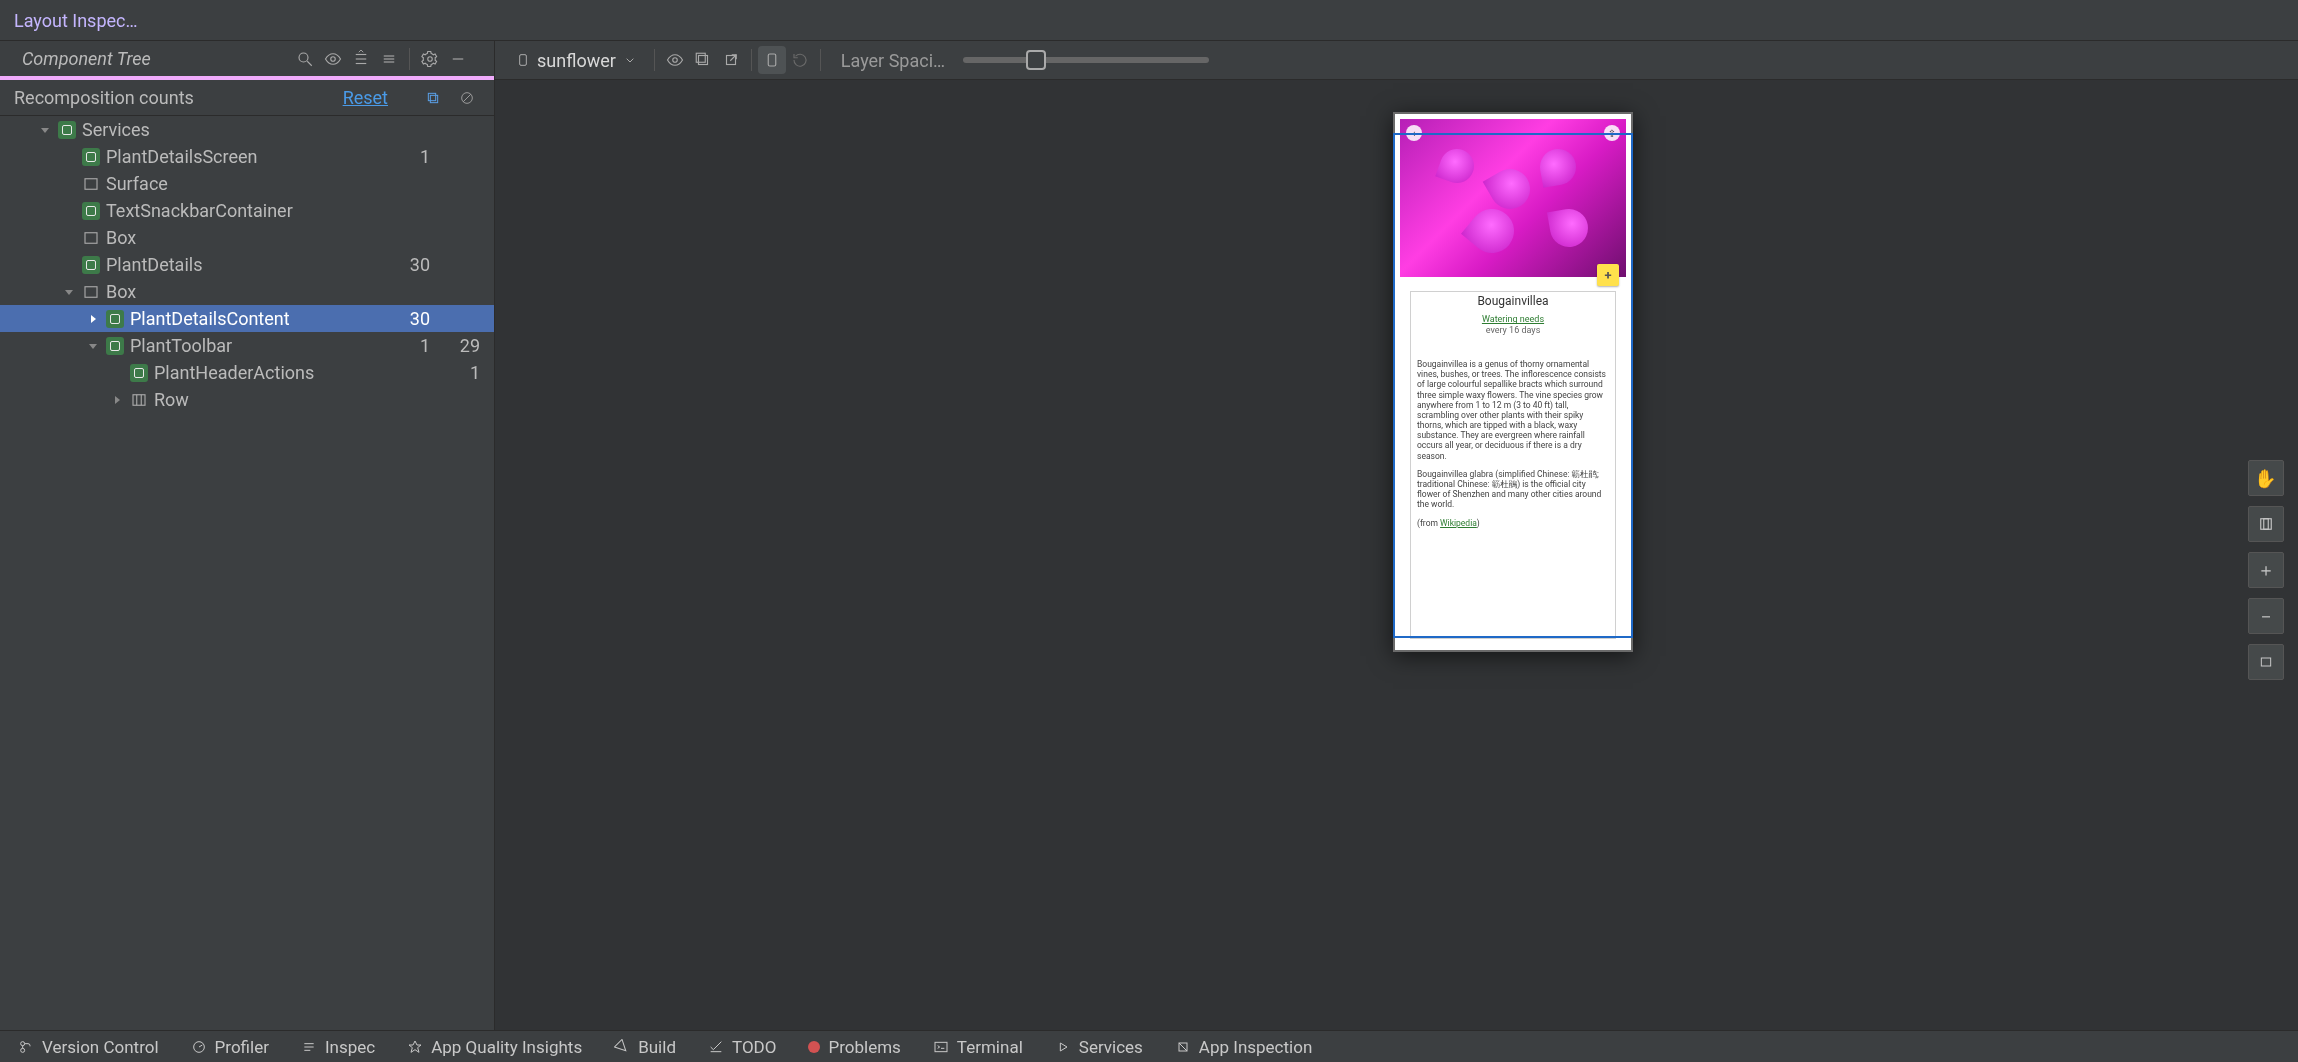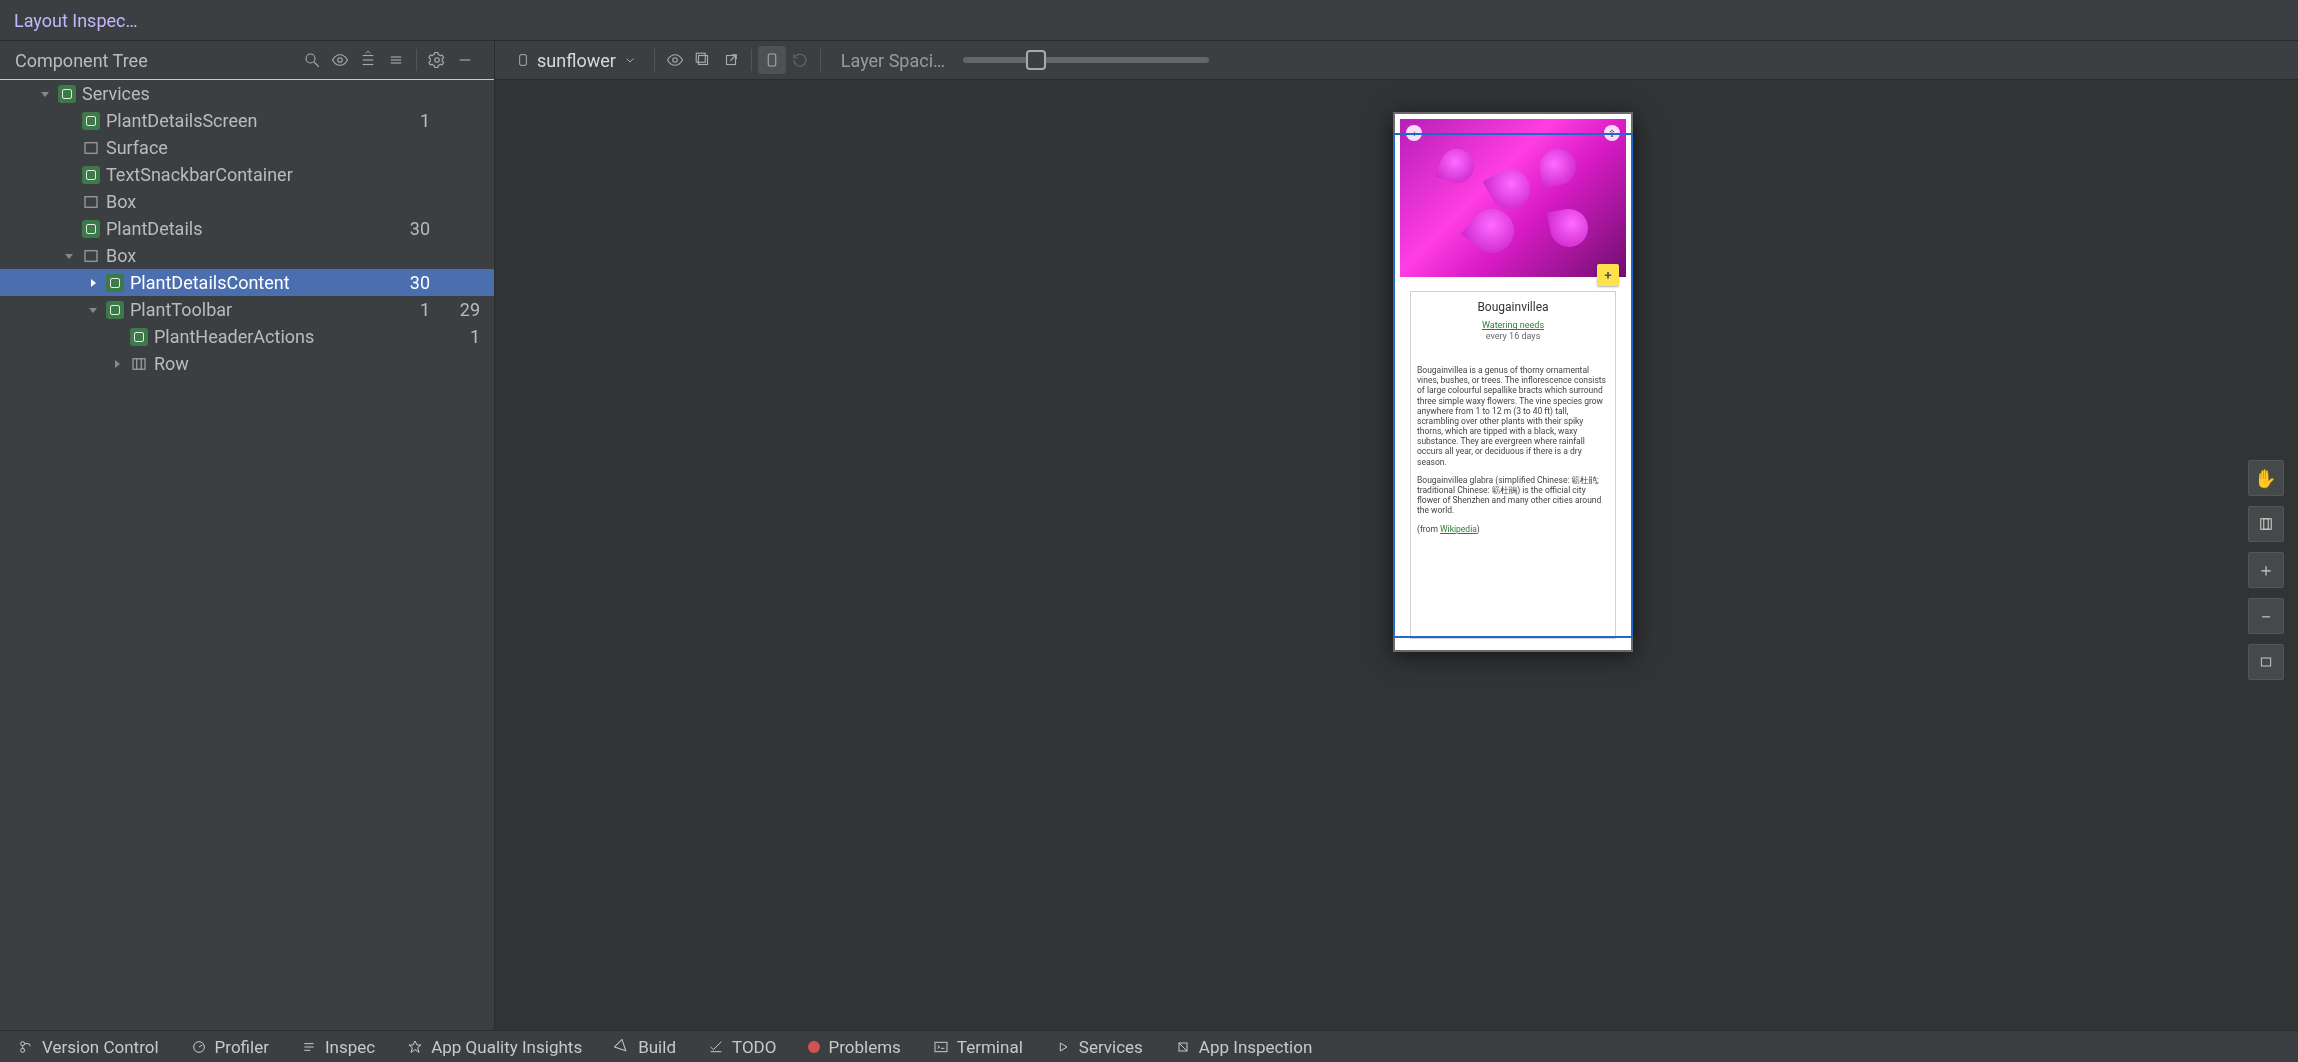--- a/index.html
+++ b/index.html
@@ -1,21 +1,21 @@
 <!DOCTYPE html>
 <html><head>
 <meta charset="utf-8">
 <style>
   * { box-sizing: border-box; margin: 0; padding: 0; }
   html, body { width: 100%; height: 100%; background: #3c3f41; color: #bbbbbb; font-family: -apple-system, "Segoe UI", Roboto, sans-serif; font-size: 13px; overflow: hidden; }
   .root { display: flex; flex-direction: column; width: 2298px; height: 1062px; }
   .title-bar { height: 41px; line-height: 41px; padding-left: 14px; color: #c4b5fd; font-size: 18px; background: #3c3f41; border-bottom: 1px solid #2b2b2b; }
   .main { flex: 1; display: flex; min-height: 0; }
   .left-pane { width: 495px; display: flex; flex-direction: column; border-right: 1px solid #2b2b2b; background: #3c3f41; }
-  .left-toolbar { height: 39px; display: flex; align-items: center; padding: 0 15px; border-bottom: 1px solid #f0abfc; }
+  .left-toolbar { height: 39px; display: flex; align-items: center; padding: 0 22px; border-bottom: 4px solid #f0abfc; font-style: italic; }
   .left-toolbar .label { flex: 1; font-size: 18px; color: #bbbbbb; }
   .tb-sep { width: 1px; height: 22px; background: #555; margin: 0 6px; }
   .icon-btn { width: 28px; height: 28px; display: flex; align-items: center; justify-content: center; color: #a9a9a9; cursor: pointer; }
   .icon-btn svg { width: 18px; height: 18px; fill: none; stroke: currentColor; stroke-width: 1.5; }
   .recomp-bar { height: 36px; display: flex; align-items: center; padding: 0 14px; border-bottom: 1px solid #2b2b2b; font-size: 18px; }
   .recomp-bar .rc-label { flex: 1; }
   .recomp-bar .reset { color: #4a9be8; text-decoration: underline; margin-right: 24px; cursor: pointer; }
   .recomp-bar .rbtn { width: 26px; height: 26px; display: flex; align-items: center; justify-content: center; margin-left: 8px; }
   .tree { flex: 1; overflow: auto; font-size: 18px; }
   .row { display: flex; align-items: center; height: 27px; padding-right: 14px; }
@@ -49,21 +49,21 @@
   .sel-label .nm { background: #1f69c7; color: #fff; padding: 0 8px; font-size: 14px; line-height: 21px; }
   .sel-label .gap { width: 42px; background: #7d7d7d; }
   .sel-label .ct { background: #1f69c7; color: #fff; padding: 0 6px; font-size: 14px; line-height: 21px; }
   .sel-rect { position: absolute; border: 2px solid #1f69c7; pointer-events: none; }
   .phone-content { position: absolute; left:0; right:0; top:0; bottom:0; padding: 5px; display:flex; flex-direction:column;}
   .photo { height: 158px; background: linear-gradient(135deg,#b61fb6,#ff3de3 40%,#d81bc5 60%,#6f0f6f); position: relative; }
   .photo .circle-btn { position:absolute; width:16px; height:16px; border-radius:50%; background:rgba(255,255,255,.85); display:flex; align-items:center; justify-content:center; font-size:10px; color:#444;}
   .photo .back{ top:6px; left:6px;}
   .photo .share{ top:6px; right:6px;}
   .fab { position:absolute; right:12px; top:150px; width:22px; height:22px; background:#ffe14c; display:flex; align-items:center; justify-content:center; font-weight:bold; color:#555; border-radius:2px; box-shadow:0 1px 2px rgba(0,0,0,.3);}
-  .card { margin: 14px 10px 6px; border:1px solid #d0d0d0; padding:8px 6px; font-size:8.5px; color:#444; line-height:1.2; flex:1; overflow:hidden;}
+  .card { margin: 14px 10px 6px; border:1px solid #d0d0d0; padding:2px 6px; font-size:8.5px; color:#444; line-height:1.2; flex:1; overflow:hidden;}
   .card h1{ text-align:center; font-size:12px; font-weight:400; color:#333; margin-bottom:6px;}
   .card .wn{ text-align:center; font-size:9px; color:#2e7d32; text-decoration:underline;}
   .card .wnd{ text-align:center; font-size:9px; color:#666; margin-bottom:23px;}
   .card p{ margin-bottom:8px;}
   .card a{ color:#2e7d32; text-decoration:underline;}
   .view-ctrls { position:absolute; right:14px; top: 380px; display:flex; flex-direction:column; gap:10px;}
   .vc { width:36px; height:36px; background:#45494a; border:1px solid #555; display:flex; align-items:center; justify-content:center; color:#c8c8c8; font-size:18px; border-radius:2px;}
   .status-bar { height: 32px; background:#3c3f41; border-top:1px solid #2b2b2b; display:flex; align-items:center; padding:0 18px; gap:32px; font-size:17px; color:#c8c8c8;}
   .sb-item { display:flex; align-items:center; gap:8px; cursor:pointer;}
   .sb-item svg{ width:16px; height:16px; fill:none; stroke:currentColor; stroke-width:1.5;}
@@ -117,20 +117,36 @@
               <path d="M19 12a7 7 0 0 0-.2-1.7l2-1.5-2-3.4-2.3.9a7 7 0 0 0-2.9-1.7L13 2h-4l-.6 2.6A7 7 0 0 0 5.5 6.3l-2.3-.9-2 3.4 2 1.5A7 7 0 0 0 3 12a7 7 0 0 0 .2 1.7l-2 1.5 2 3.4 2.3-.9a7 7 0 0 0 2.9 1.7L9 22h4l.6-2.6a7 7 0 0 0 2.9-1.7l2.3.9 2-3.4-2-1.5A7 7 0 0 0 19 12z"></path>
             </svg>
           </span>
         <span class="icon-btn">
             <svg viewBox="0 0 24 24">
               <line x1="5" y1="12" x2="19" y2="12"></line>
             </svg>
           </span>
       </div>
 
+      <div class="recomp-bar">
+        <span class="rc-label">Recomposition counts</span>
+        <span class="reset">Reset</span>
+        <span class="rbtn">
+            <svg viewBox="0 0 24 24" width="16" height="16" fill="none" stroke="#5aa0e6" stroke-width="1.5">
+              <rect x="8" y="8" width="11" height="11"></rect>
+              <rect x="5" y="5" width="11" height="11"></rect>
+            </svg>
+          </span>
+        <span class="rbtn">
+            <svg viewBox="0 0 24 24" width="16" height="16" fill="none" stroke="#999" stroke-width="1.5">
+              <circle cx="12" cy="12" r="8"></circle>
+              <line x1="6" y1="18" x2="18" y2="6"></line>
+            </svg>
+          </span>
+      </div>
 
       <div class="tree" id="tree">
           <div class="row">
             <span class="indent" style="width:38px"></span>
             <span class="chev">
               <svg viewBox="0 0 10 10">
                 <polygon points="1,3 9,3 5,8"></polygon>
               </svg>
             </span>
             <span class="nicon">

